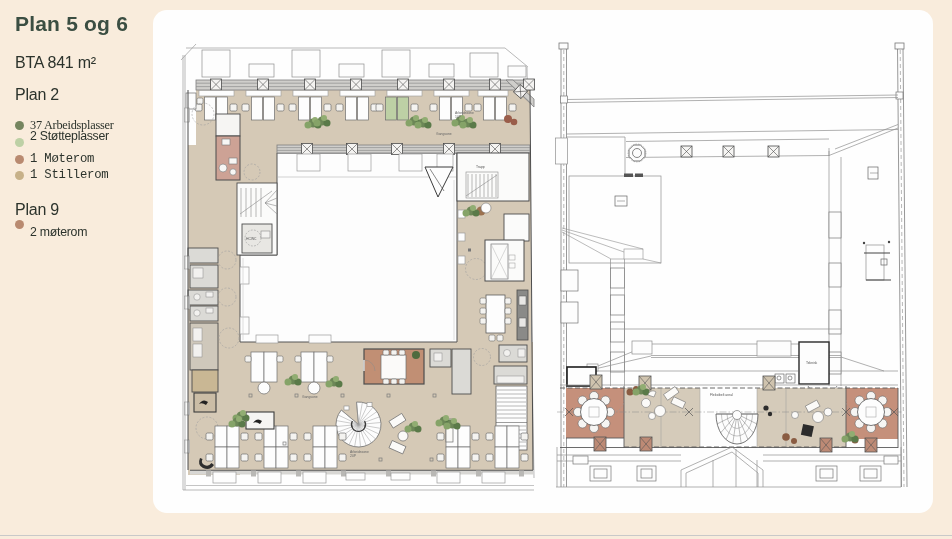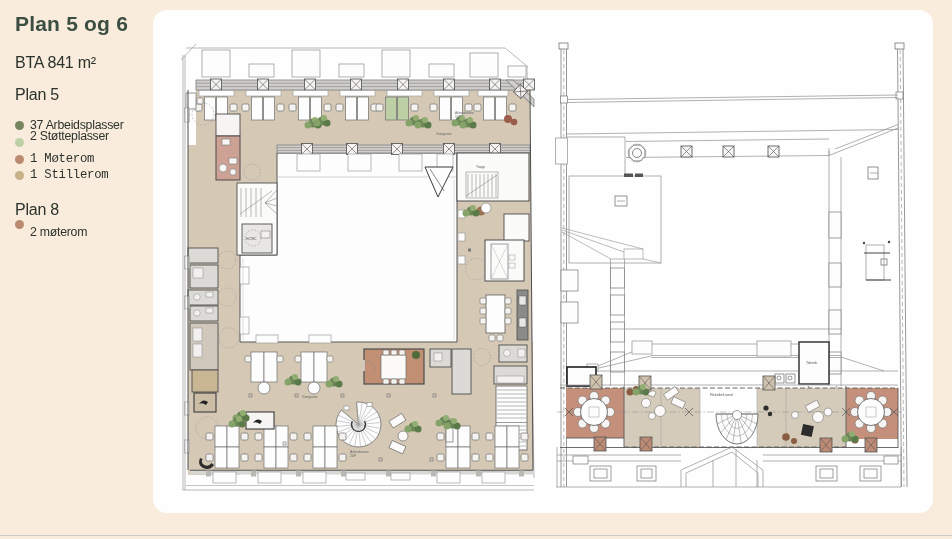--- a/index.html
+++ b/index.html
@@ -13,30 +13,30 @@
 .dot{position:absolute;left:15px;width:9px;height:9px;border-radius:50%;}
 svg{position:absolute;left:0;top:0;}
 </style>
 </head>
 <body>
 <div id="panel"></div>
 <div id="bottomline"></div>
 <div id="sidebar">
 <h1>Plan 5 og 6</h1>
 <div class="t" style="top:54px;">BTA 841 m²</div>
-<div class="t" style="top:86px;">Plan 5</div>
+<div class="t" style="top:86px;">Plan 2</div>
 <div class="dot" style="top:121px;background:#75855f;"></div>
-<div class="leg" style="top:118px;">37 Arbeidsplasser</div>
+<div class="leg" style="top:118px;font-family:Liberation Serif, serif;">37 Arbeidsplasser</div>
 <div class="dot" style="top:138px;background:#bdd0a5;"></div>
 <div class="leg" style="top:129px;">2 Støtteplasser</div>
 <div class="dot" style="top:155px;background:#b98a70;"></div>
 <div class="leg" style="top:152px;font-family:Liberation Mono, monospace;">1 Møterom</div>
 <div class="dot" style="top:171px;background:#c7b189;"></div>
 <div class="leg" style="top:168px;font-family:Liberation Mono, monospace;">1 Stillerom</div>
-<div class="t" style="top:201px;">Plan 8</div>
+<div class="t" style="top:201px;">Plan 9</div>
 <div class="dot" style="top:220px;background:#b98a70;"></div>
 <div class="leg" style="top:225px;">2 møterom</div>
 </div>
 <svg width="952" height="539" viewBox="0 0 952 539">
 <defs>
 <g id="plant">
         <circle cx="0" cy="0" r="4.5" fill="#6c8757"></circle>
         <circle cx="-5" cy="2" r="3.5" fill="#85a368"></circle>
         <circle cx="5" cy="2" r="3.5" fill="#5a7a49"></circle>
         <circle cx="2" cy="-3" r="3" fill="#91ad72"></circle>

